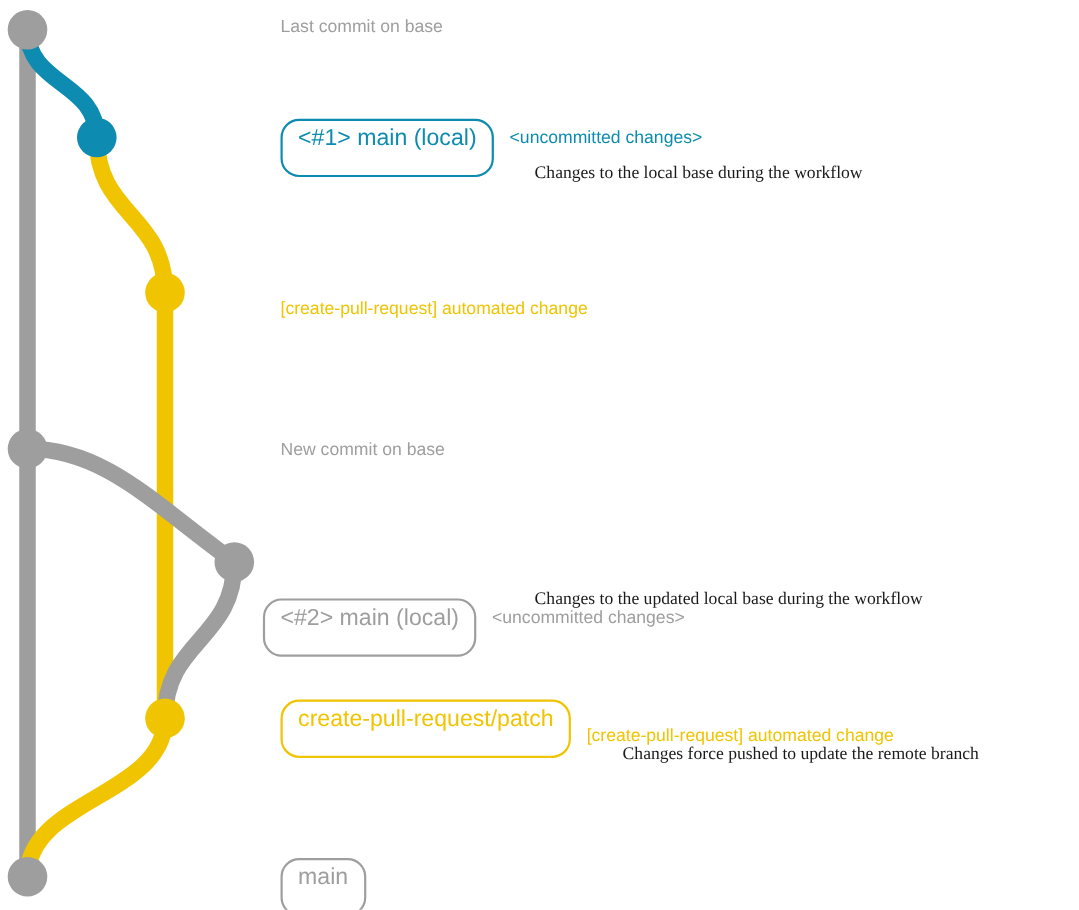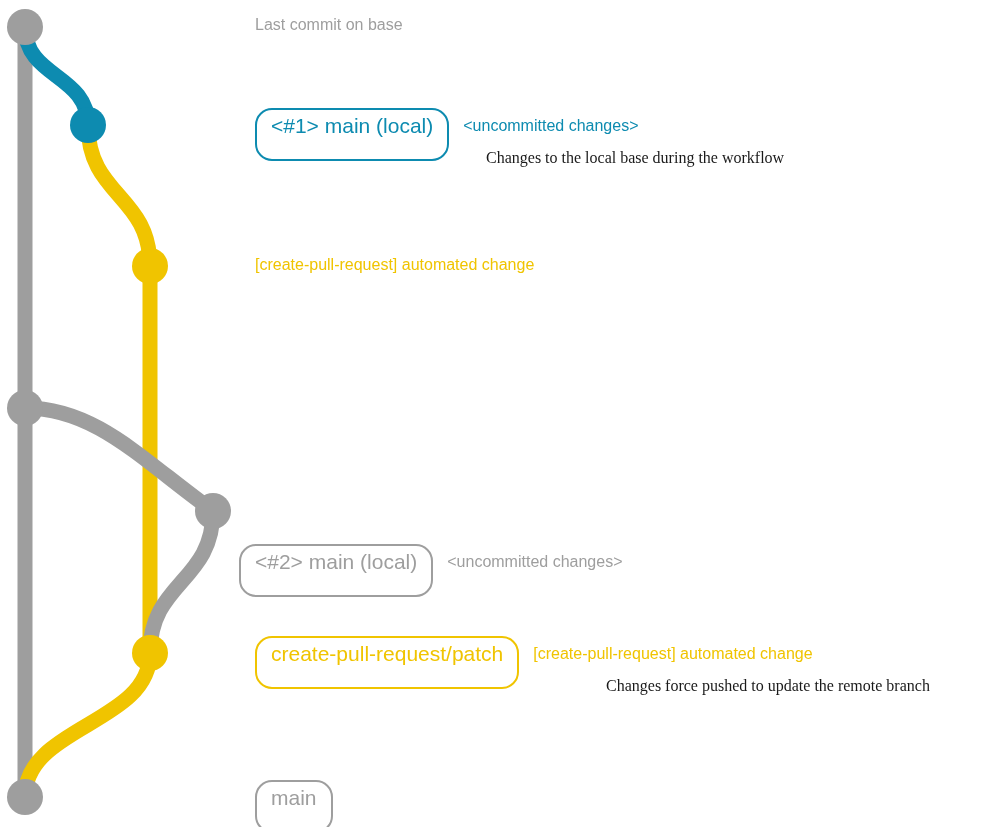--- a/index.html
+++ b/index.html
@@ -57,21 +57,21 @@
   .badge.amber { border-color: #f0c400; color: #f0c400; }
   .badge.gray  { border-color: #9e9e9e; color: #9e9e9e; }
 
   .subject {
     font-size: 16px;
     line-height: 26px;
     white-space: nowrap;
     color: #9e9e9e;
   }
   .subject.teal  { color: #0d8bb0; }
-  .subject.amber { color: #f0c400; }
+  .subject.amber { color: #f0c400; margin-top: 16px; }
   .subject.gray  { color: #9e9e9e; }
 
   .detail {
     position: absolute;
     font-family: "Liberation Serif", serif;
     font-size: 16px;
     line-height: 22px;
     color: #1a1a1a;
     white-space: nowrap;
   }
@@ -114,29 +114,33 @@
   <div class="row" style="left:255px; top:108px;">
     <span class="badge teal badge-slot">&lt;#1&gt; main (local)</span>
     <span class="subject teal" style="padding-top:5px;">&lt;uncommitted changes&gt;</span>
   </div>
   <div class="detail" style="left:486px; top:147px;">Changes to the local base during the workflow</div>
 
   <div class="row" style="left:255px; top:252px;">
     <span class="subject amber">[create-pull-request] automated change</span>
   </div>
 
+  <div class="row" style="left:255px; top:397px;">
+    <span class="subject gray">New commit on base</span>
+  </div>
 
   <div class="row" style="left:239px; top:496px;margin-top:48px;">
     <span class="badge gray badge-slot">&lt;#2&gt; main (local)</span>
     <span class="subject gray" style="padding-top:5px;">&lt;uncommitted changes&gt;</span>
   </div>
+  <div class="detail" style="left:486px; top:534px;">Changes to the updated local base during the workflow</div>
 
   <div class="row" style="left:255px; top:636px;">
     <span class="badge amber badge-slot">create-pull-request/patch</span>
     <span class="subject amber" style="padding-top:5px;">[create-pull-request] automated change</span>
   </div>
-  <div class="detail" style="left:566px; top:675px;margin-left:40px;">Changes force pushed to update the remote branch</div>
+  <div class="detail" style="left:566px; top:675px;">Changes force pushed to update the remote branch</div>
 
   <div class="row" style="left:255px; top:780px;gap:12px;">
     <span class="badge gray badge-slot">main</span>
   </div>
 
 </div>
 
 </body></html>

